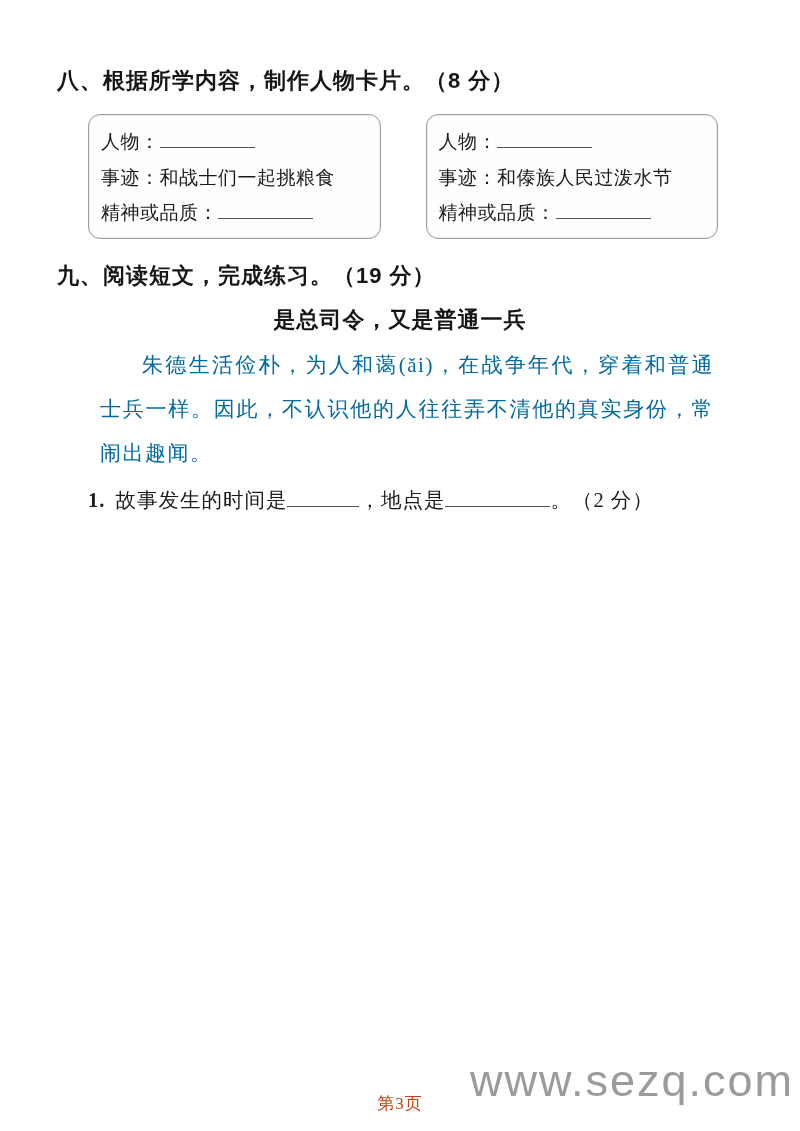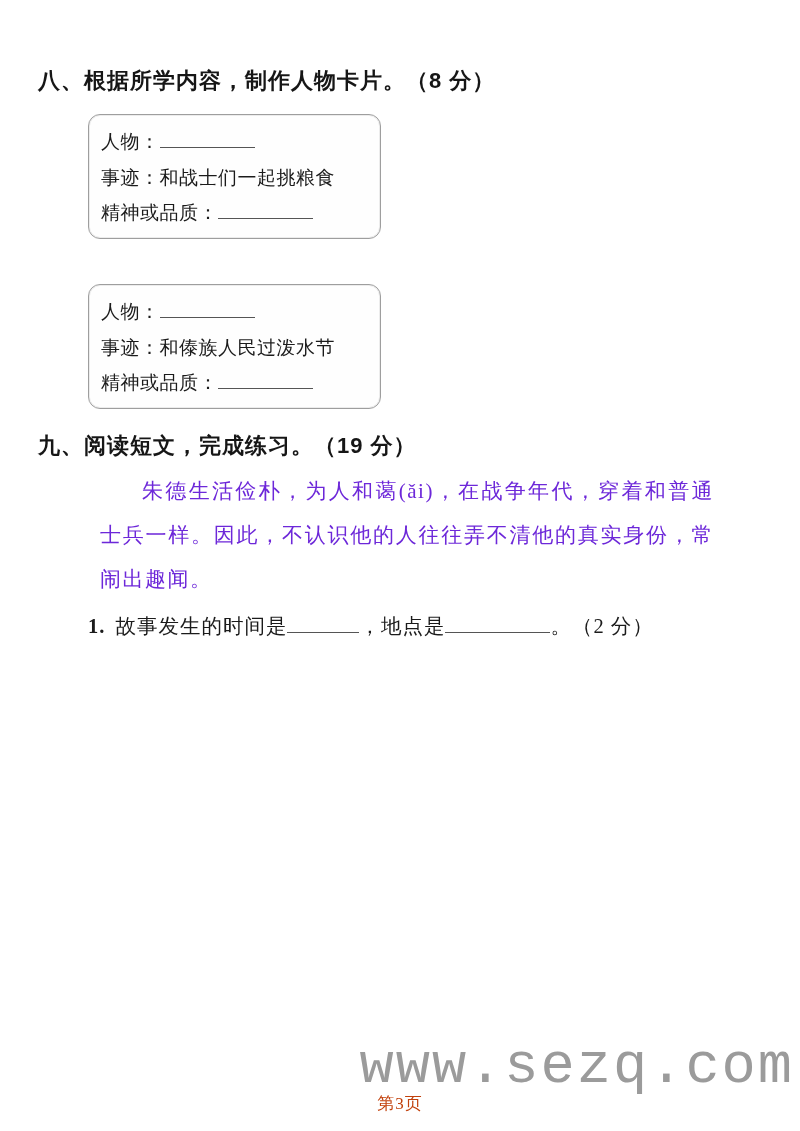--- a/index.html
+++ b/index.html
@@ -8,35 +8,34 @@
     width: 800px; height: 1131px;
     position: relative;
     overflow: hidden;
     font-family: "Liberation Serif", "DejaVu Serif", serif;
     color: #1b1b1b;
   }
   .sheet { position: relative; width: 800px; height: 1131px; padding-top: 66px; }
 
   
   .sec-heading {
-    margin-left: 38px;
+    margin-left: 57px;
     font-family: "Liberation Sans", "DejaVu Sans", sans-serif;
     font-weight: 700;
     font-size: 22px;
     letter-spacing: 1px;
     line-height: 30px;
     color: #161616;
   }
 
   
   .cards-row {
     display: flex;
     gap: 45px;
     margin: 18px 82px 0 88px;
-    flex-direction: column;
   }
   .person-card {
     width: 293px; height: 125px;
     border: 1.6px solid #9e9e9e;
     border-radius: 12px;
     box-shadow: inset 0 0 0 1px #ececec;
     padding: 9px 12px 8px 12px;
     background: #fefefe;
     display: flex;
     flex-direction: column;
@@ -71,21 +70,21 @@
     line-height: 30px;
     color: #151515;
   }
   .passage {
     width: 614px;
     margin: 8px 86px 0 100px;
     font-size: 21px;
     line-height: 44px;
     letter-spacing: 1.5px;
     text-align: justify;
-    color: #6d28d9;
+    color: #0369a1;
   }
   .passage p { text-indent: 2em; margin: 0; }
   .emph {
     -webkit-text-emphasis: filled dot;
     -webkit-text-emphasis-position: under right;
     text-emphasis: filled dot;
     text-emphasis-position: under right;
   }
 
   
@@ -108,23 +107,23 @@
     left: 0; right: 0;
     bottom: 16px;
     text-align: center;
     font-size: 17px;
     letter-spacing: 1px;
     color: #c2410c;
   }
   .watermark {
     position: absolute;
     right: 6px;
-    bottom: 32px;
-    font-family: Liberation Mono, monospace;
-    font-size: 57px;
+    bottom: 24px;
+    font-family: Liberation Sans, sans-serif;
+    font-size: 45px;
     letter-spacing: 2px;
     color: #9b9b9b;
     pointer-events: none;
   }
 </style>
 </head>
 <body>
 
 <div class="sheet">
 
@@ -151,20 +150,21 @@
         <span>事迹：</span><span>和傣族人民过泼水节</span>
       </div>
       <div class="card-line">
         <span>精神或品质：</span><span class="blank w95"></span>
       </div>
     </div>
   </div>
 
   <div class="sec-heading sec9">九、阅读短文，完成练习。（19 分）</div>
 
+  <div class="passage-title">是总司令，又是普通一兵</div>
 
   <div class="passage">
     <p>朱德生活俭朴，为人和蔼(ǎi)，在战争年代，穿着和普通士兵一样。因此，不认识他的人往往弄不清他的真实身份，常闹出趣闻。</p>
   </div>
 
   <div class="questions">
     <div class="question">
       <span class="qnum">1.</span><span>故事发生的时间是</span><span class="blank w72"></span><span>，地点是</span><span class="blank w105"></span><span>。（2 分）</span>
     </div>
 

